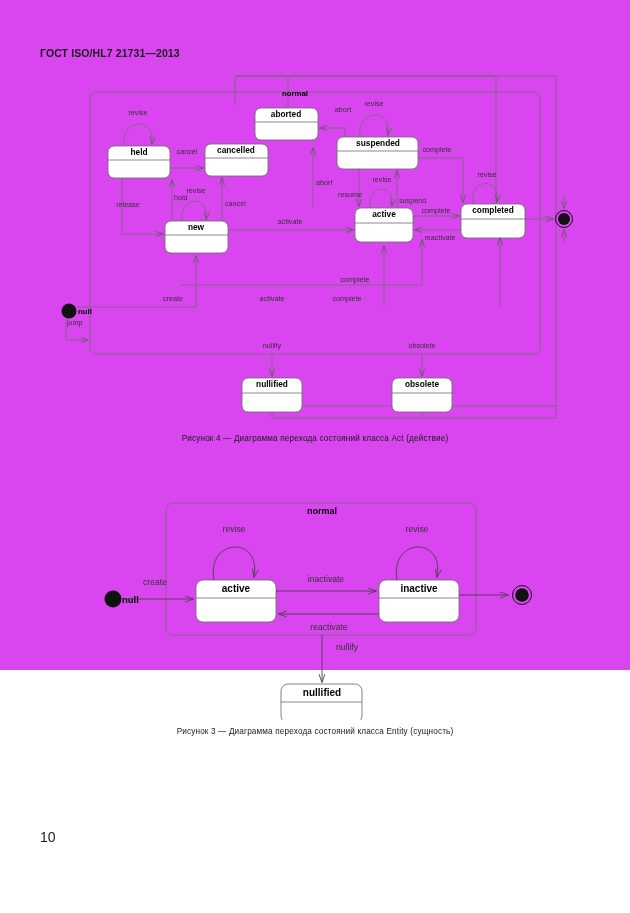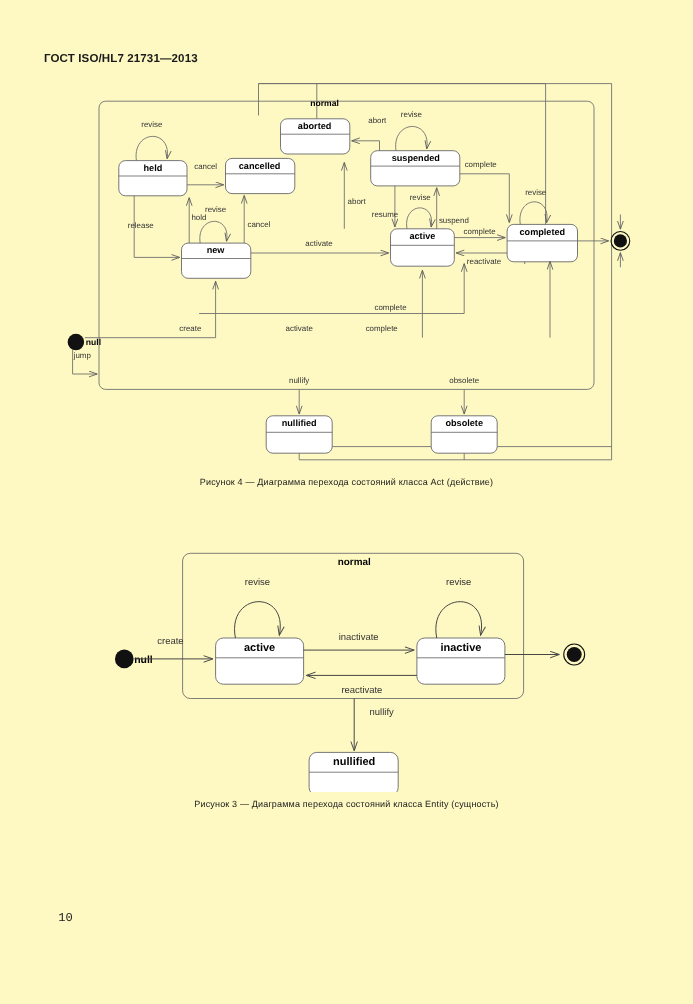--- a/index.html
+++ b/index.html
@@ -12,22 +12,22 @@
     height: 913px;
     position: relative;
     font-family: "Liberation Sans", sans-serif;
     color: #1a1a1a;
     overflow: hidden;
   }
   .page {
     position: absolute;
     left: 0; top: 0;
     width: 630px;
-    height: 913px;
-    background: #fef9c3;
+    height: 670px;
+    background: #d946ef;
   }
   .doc-header {
     position: absolute;
     left: 40px;
     top: 47px;
     font-size: 10.5px;
     font-weight: bold;
     letter-spacing: 0.1px;
     white-space: nowrap;
   }
@@ -35,24 +35,23 @@
     position: absolute;
     width: 630px;
     text-align: center;
     font-size: 8.2px;
     letter-spacing: 0.15px;
   }
   #caption-fig5 { top: 434px; left: 0; }
   #caption-fig6 { top: 727px; left: 0; }
   .page-number {
     position: absolute;
-    left: 53px;
+    left: 40px;
     top: 829px;
-    font-size: 11px;
-    font-family: Liberation Mono, monospace;
+    font-size: 14px;
   }
   svg { display: block; }
   .diagram-wrap { position: absolute; }
   #diagram-act { left: 0px; top: 60px; }
   #diagram-entity { left: 0px; top: 490px; }
 
   .ln { stroke: #6d6d6d; stroke-width: 0.8; fill: none; }
   .ln-dark { stroke: #444; stroke-width: 0.9; fill: none; }
   .region { stroke: #6d6d6d; stroke-width: 0.8; fill: none; }
   .statebox { stroke: #6d6d6d; stroke-width: 0.85; fill: #ffffff; }

